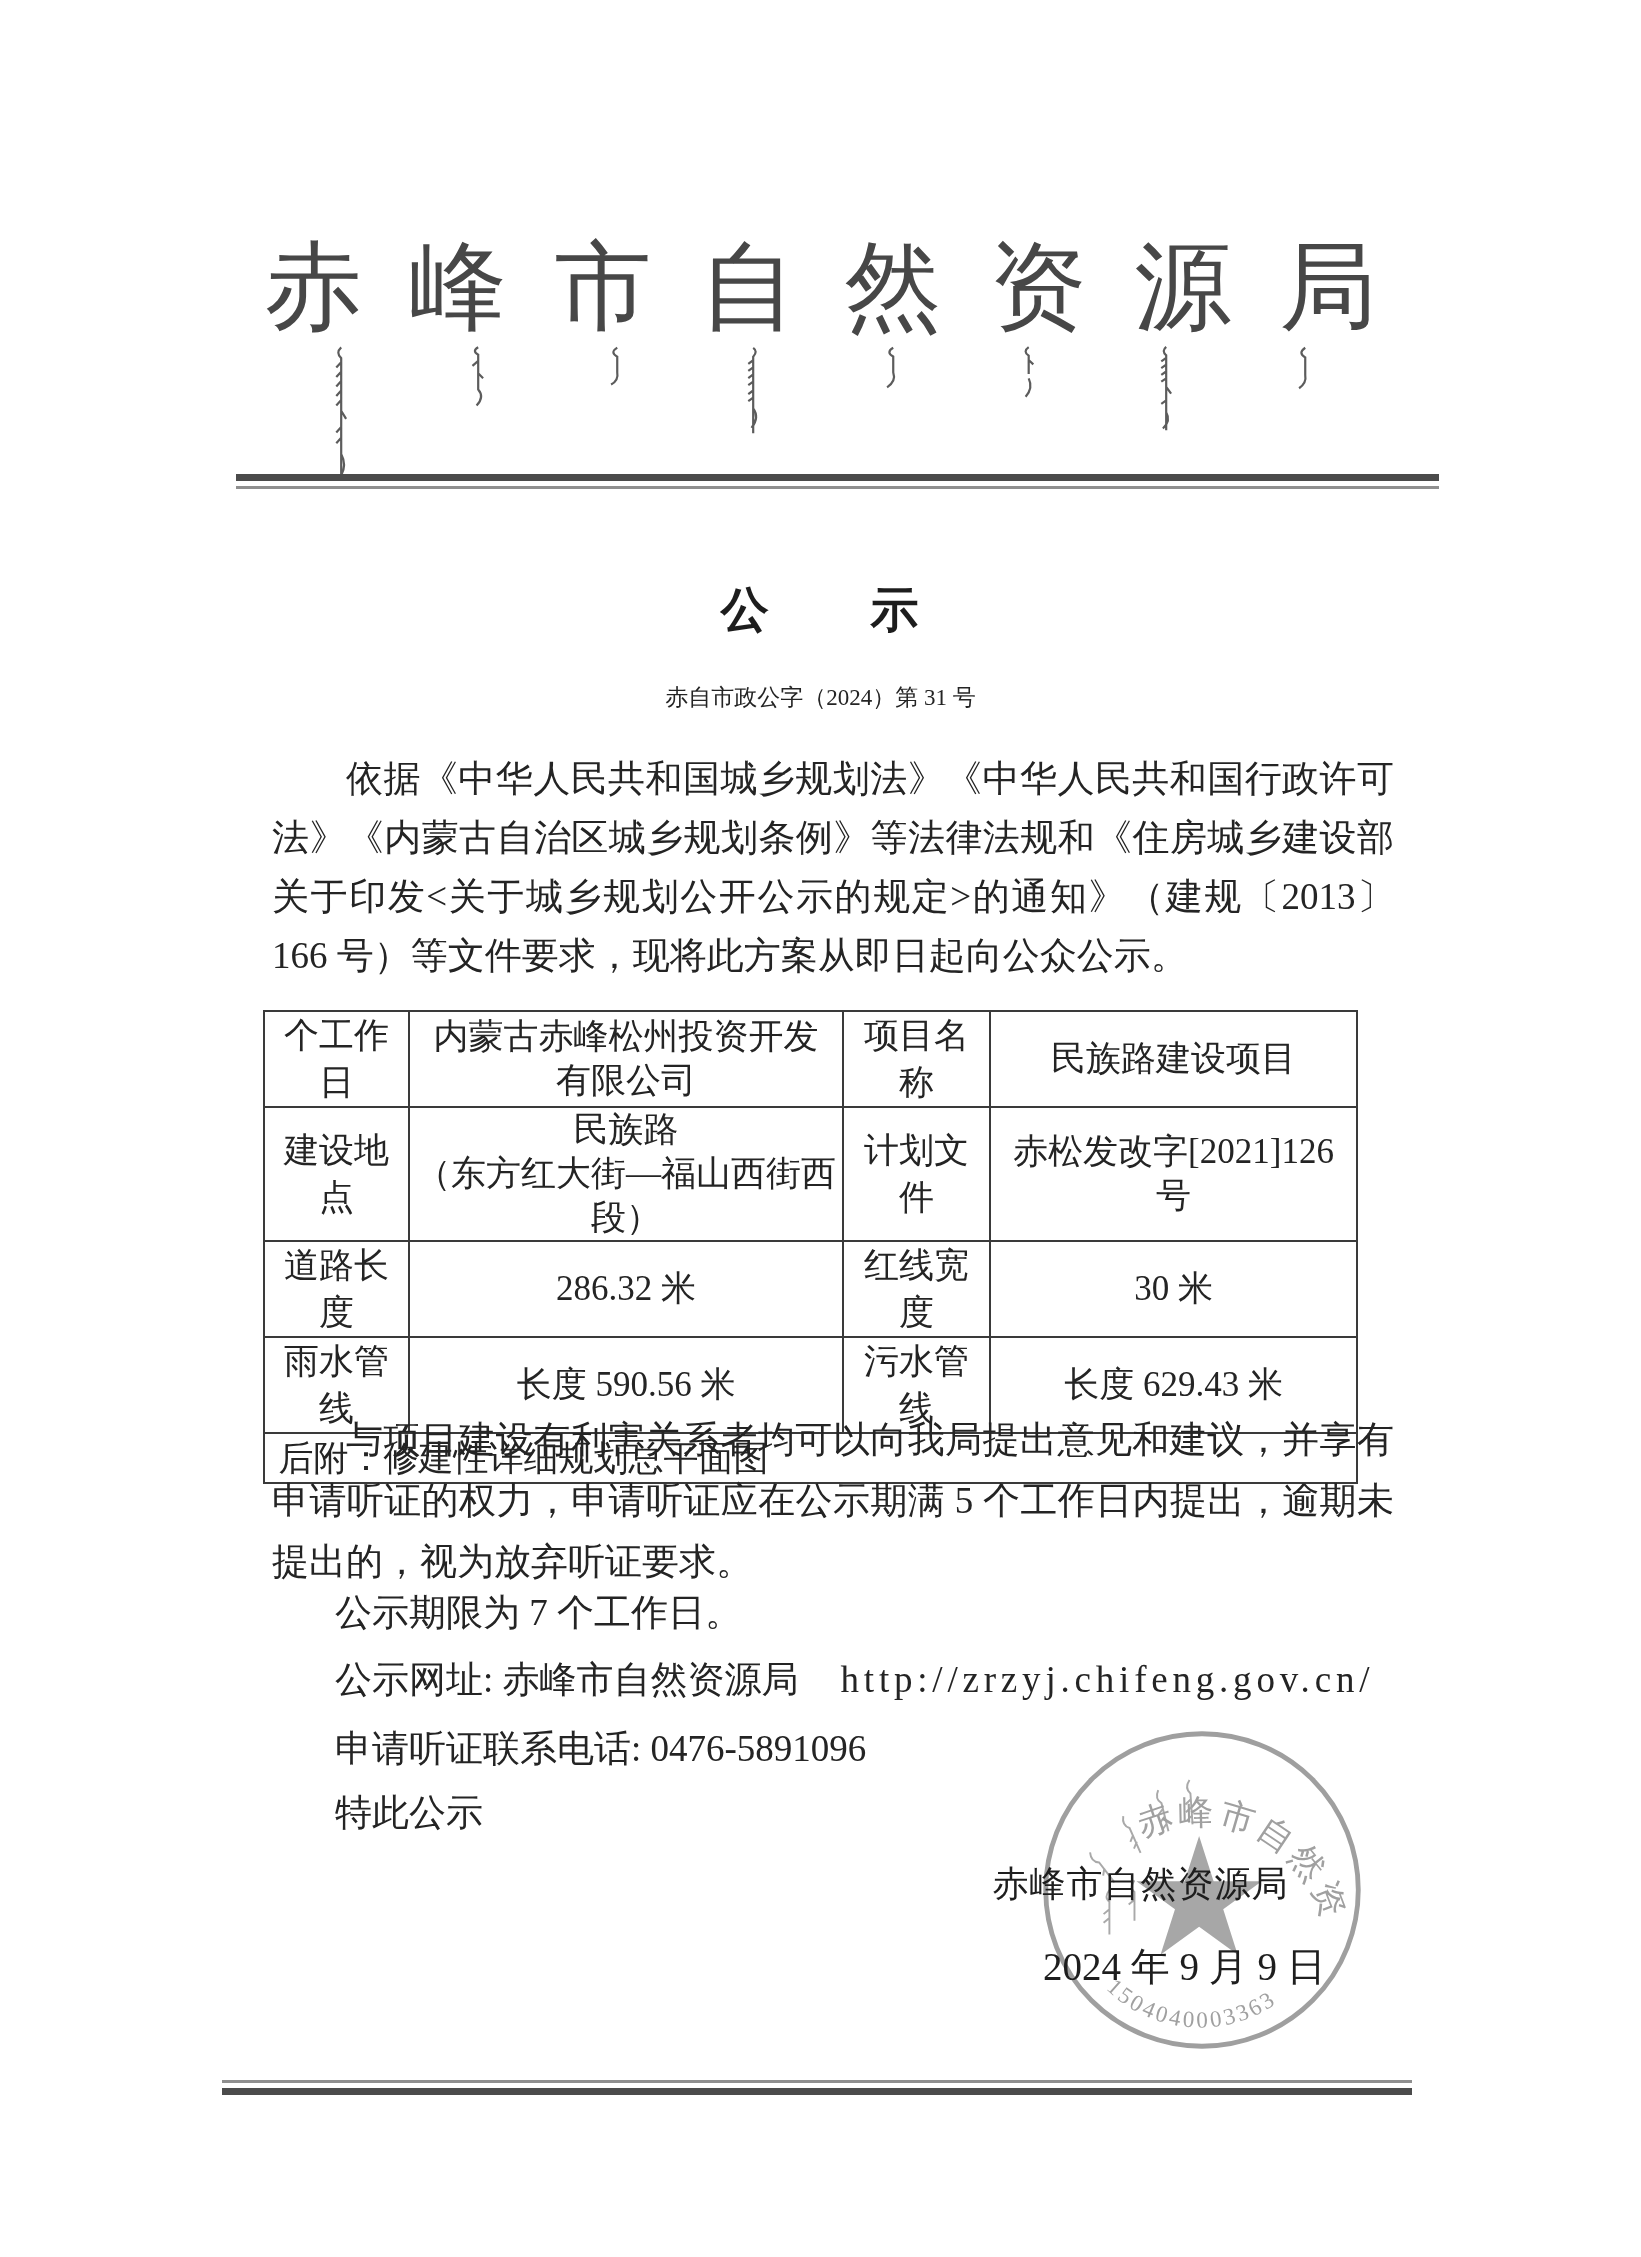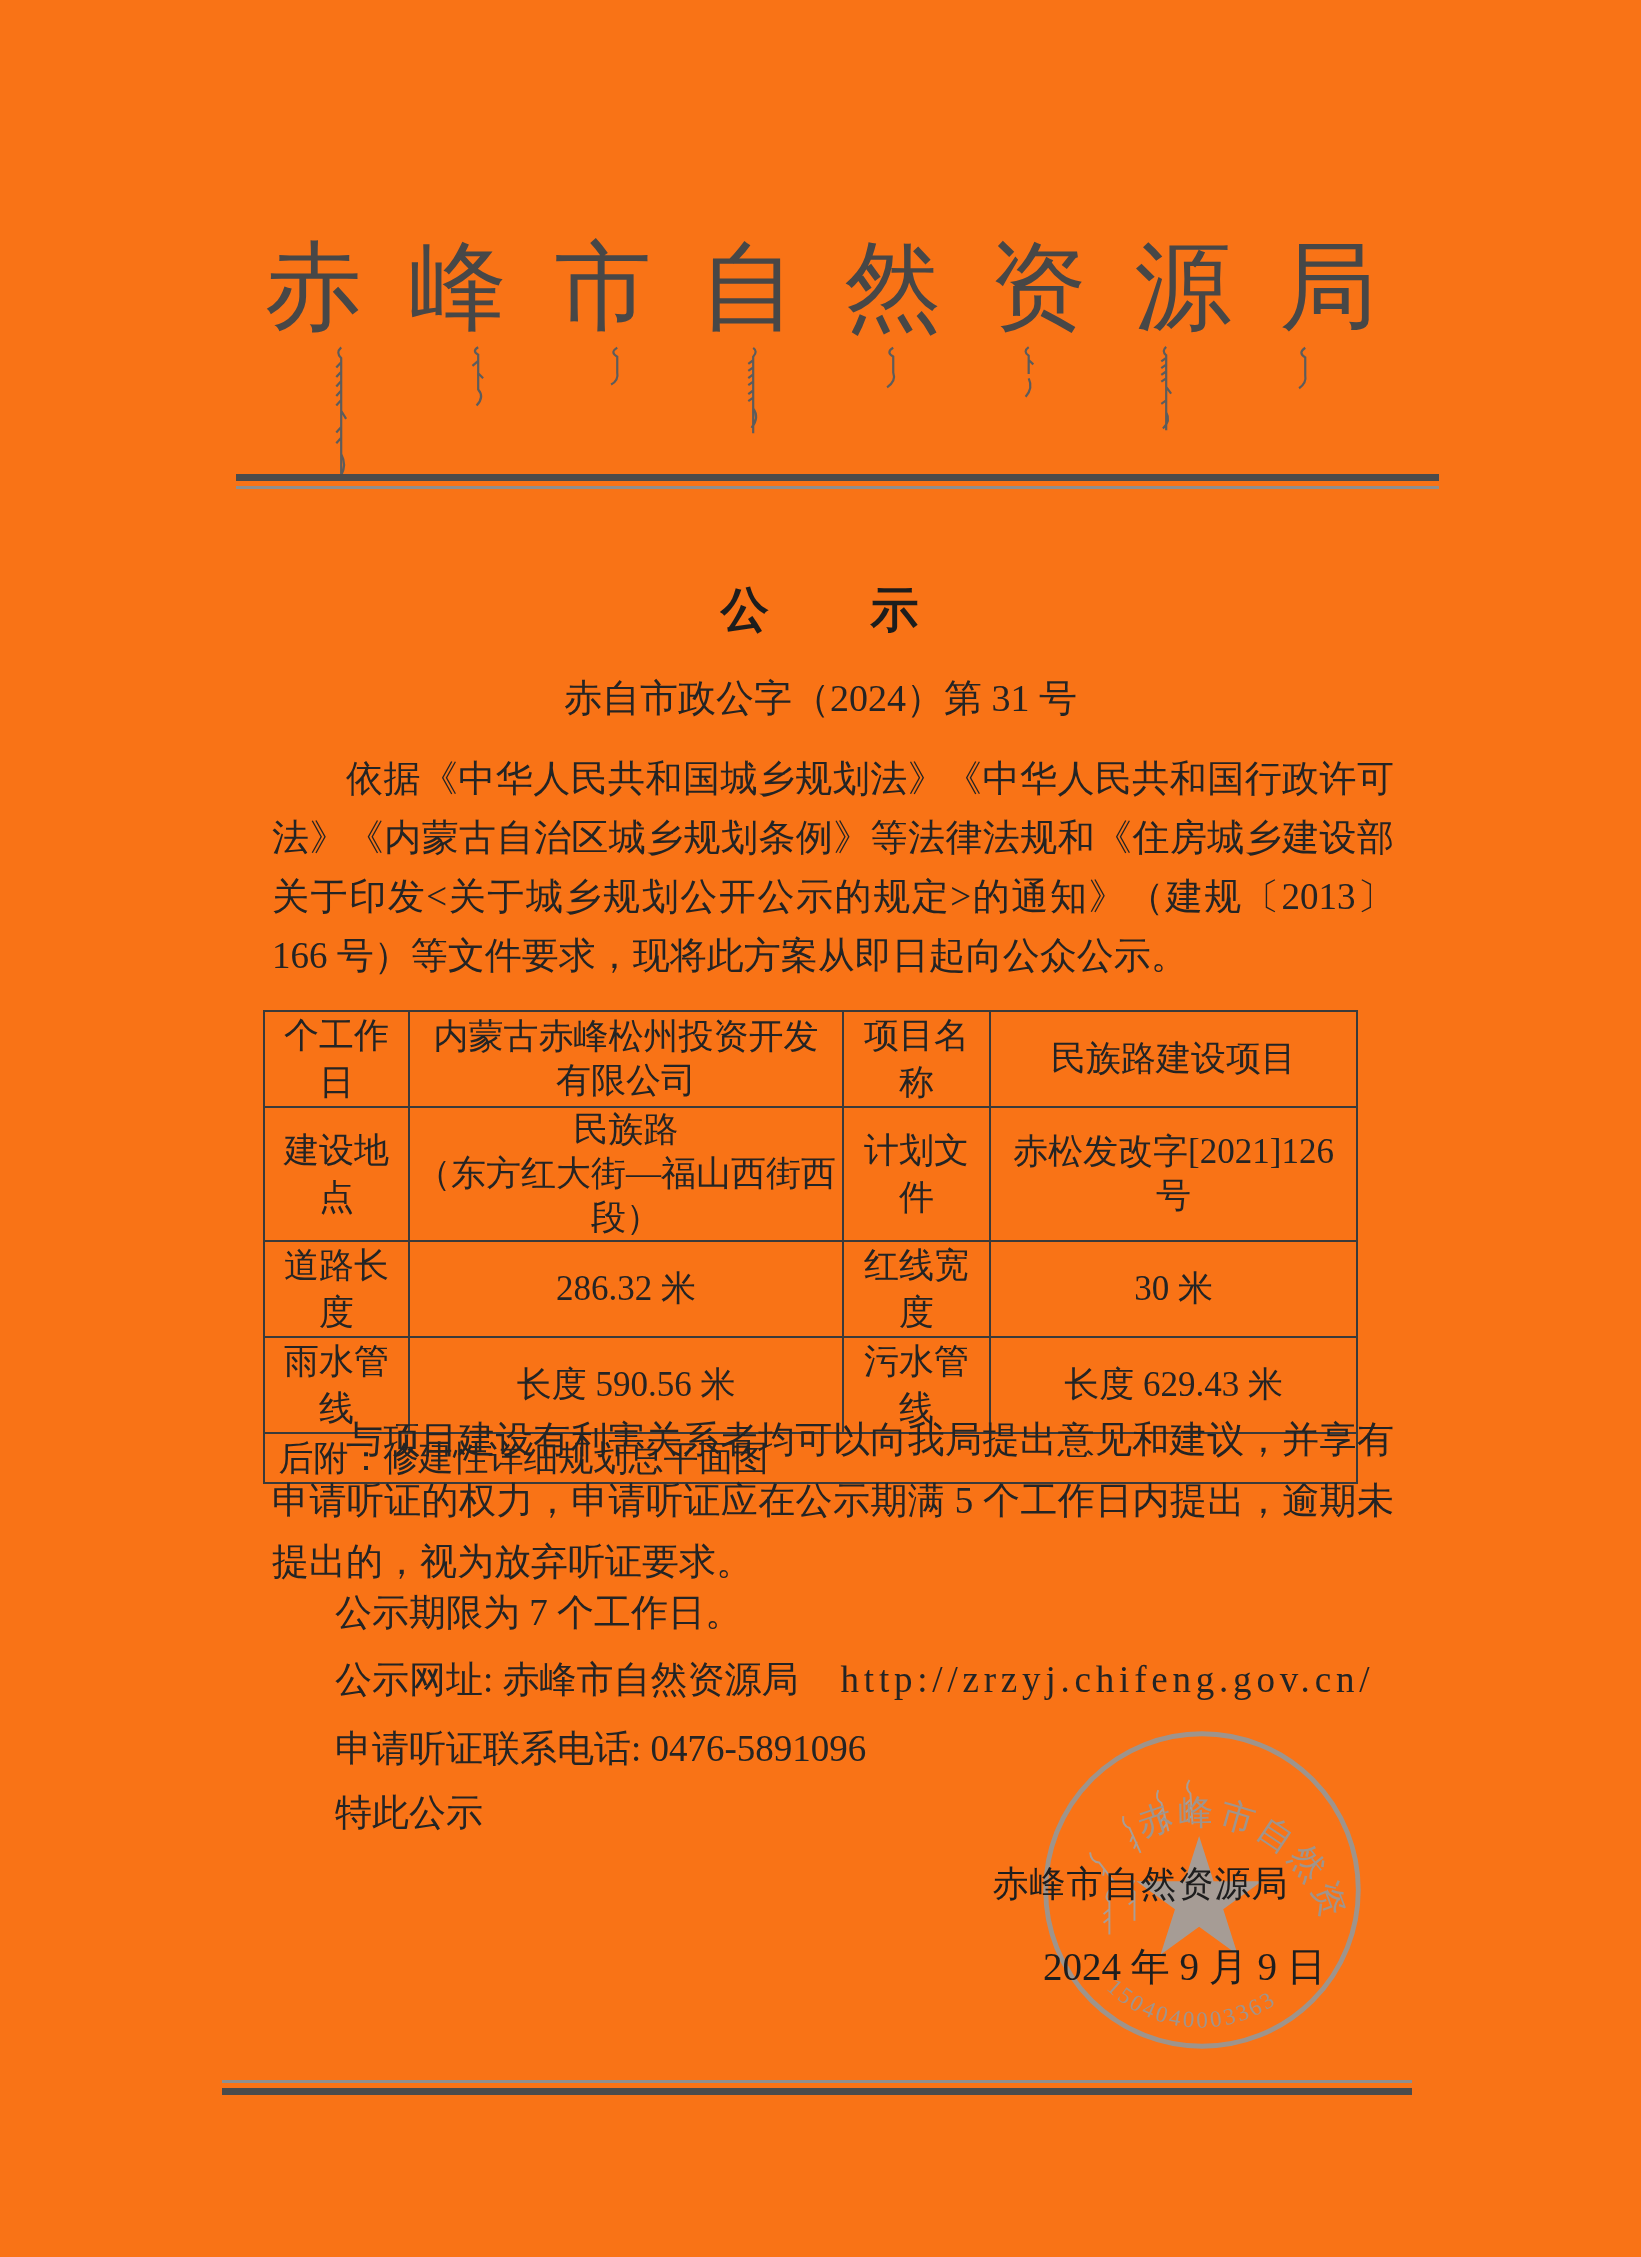--- a/index.html
+++ b/index.html
@@ -1,20 +1,20 @@
 <!DOCTYPE html>
 <html><head>
 <meta charset="utf-8">
 <style>
   html,body{margin:0;padding:0;background:#d8d8d6;}
   .page{
     position:relative;
     width:1641px;height:2257px;
     margin:0 auto;
-    background:#f97316;
+    background:#ffffff;
     overflow:hidden;
     font-family:"Liberation Serif","DejaVu Serif",serif;
     color:#282828;
   }
   
   .agency{
     position:absolute;top:238px;left:0;right:0;
     text-align:center;
     font-size:97px;line-height:100px;
     letter-spacing:48px;padding-left:48px;
@@ -34,21 +34,21 @@
   .rule-thin-bottom{top:2080px;left:222px;width:1190px;height:2.9px;background:#8f8f8f;}
   .rule-thick-bottom{top:2088px;left:222px;width:1190px;height:6.8px;background:#4b4b4b;}
   
   .notice-title{
     position:absolute;top:575px;left:0;right:0;margin:0;
     text-align:center;font-size:48px;line-height:70px;
     font-weight:bold;color:#1d1d1d;letter-spacing:1.9px;
   }
   .doc-number{
     position:absolute;top:676px;left:0;right:0;
-    text-align:center;font-size:38px;line-height:44px;color:#242424;
+    text-align:center;font-size:23px;line-height:44px;color:#242424;
   }
   
   .para{
     position:absolute;left:261px;width:1122px;margin:11px;
     font-size:37px;color:#242424;
     text-align:justify;text-justify:inter-character;
     text-indent:74px;
   }
   .para-legal{top:738px;line-height:59px;}
   .para-hearing{top:1398px;line-height:61px;}

